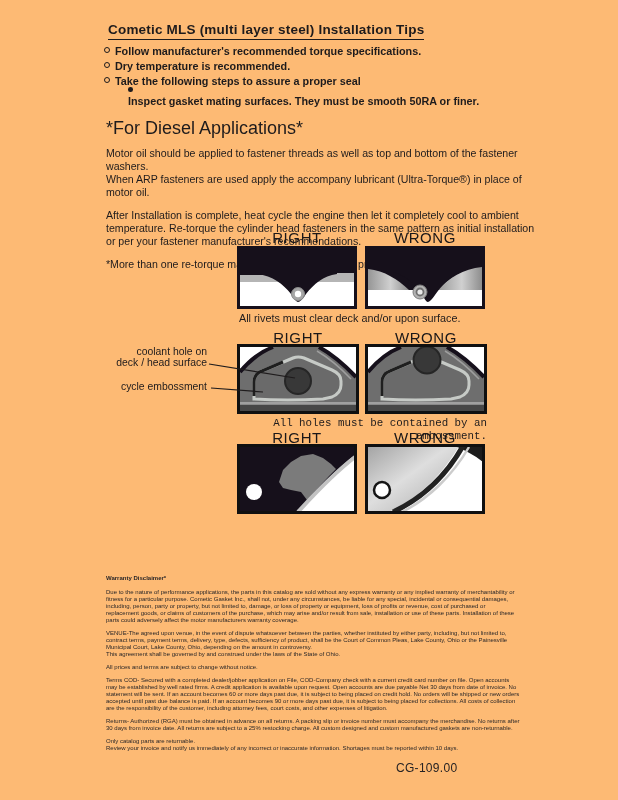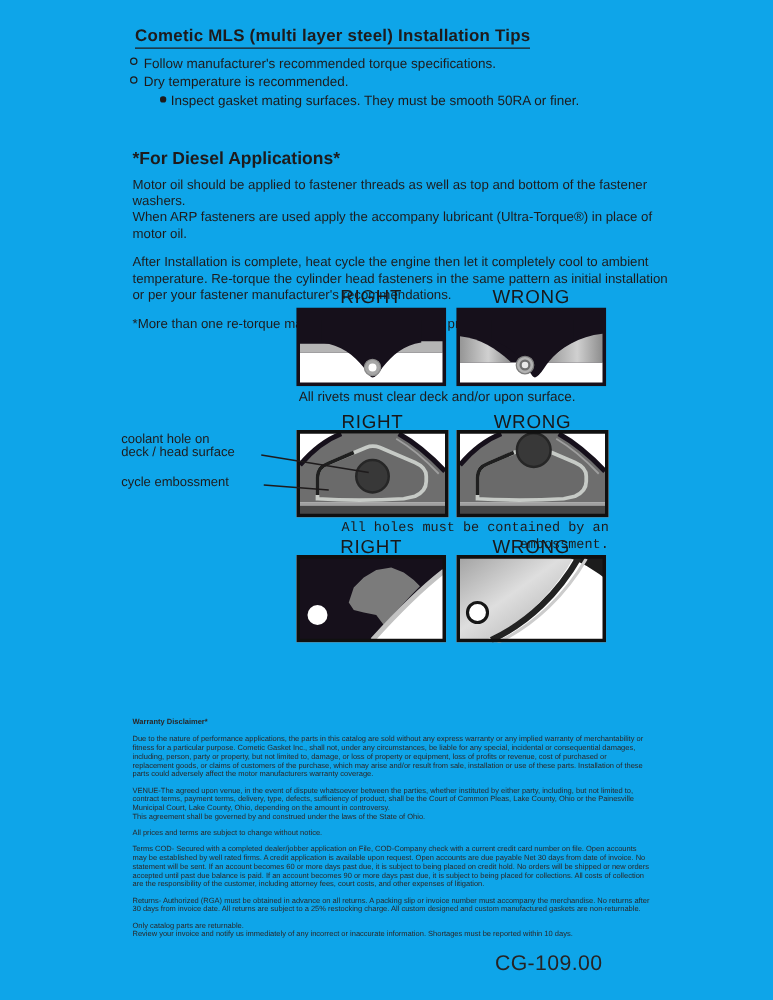--- a/index.html
+++ b/index.html
@@ -1,73 +1,77 @@
 <!DOCTYPE html>
 <html><head>
 <meta charset="utf-8">
 <style>
   html,body{margin:0;padding:0;background:#ffffff;}
   .page{
-    position:relative;width:618px;height:800px;background:#0ea5e9;overflow:hidden;
+    position:relative;width:618px;height:800px;background:#fdba74;overflow:hidden;
     font-family:"Liberation Sans","DejaVu Sans",sans-serif;color:#1e1b1c;
   }
   .abs{position:absolute;}
   .prewrap{white-space:pre-line;}
 
   
   .title{
     font-size:13.5px;font-weight:bold;letter-spacing:.2px;
     border-bottom:1.6px solid #1e1b1c;padding-bottom:2px;display:inline-block;
   }
   .bullets{font-size:10.8px;line-height:15px;}
   .bullet-row{display:flex;align-items:baseline;}
   .marker-o{
     width:4px;height:4px;border:1.2px solid #1e1b1c;border-radius:50%;
     display:inline-block;flex:0 0 auto;margin-right:5px;position:relative;top:-2px;
   }
   .marker-f{
     width:4.6px;height:4.6px;background:#1e1b1c;border-radius:50%;
     display:inline-block;flex:0 0 auto;margin-right:4px;position:relative;top:-2px;
   }
-  .sub{margin-left:24px;}
-
-  
-  .h2{font-size:14px;font-weight:bold;margin:0 0 8px 0;}
+  .sub{margin-left:24px;flex-direction:column;}
+
+  
+  .h2{font-size:18px;font-weight:normal;margin:0 0 8px 0;}
   .para{font-size:10.6px;line-height:13px;margin:0 0 10px 0;}
 
   
   .dg-label{font-size:15px;letter-spacing:.6px;color:#1a1718;transform:translateX(-50%);}
   .dg-caption{font-size:10.8px;line-height:13px;}
   .panel{display:block;}
-  .ann{font-size:10.4px;line-height:11px;width:110px;}
+  .ann{font-size:10.4px;line-height:11px;text-align:right;width:110px;}
 
   
   .legal{width:414px;font-size:6px;line-height:7px;color:#2a2728;}
   .legal-h{font-weight:bold;margin:0 0 7px 0;}
   .legal p{margin:0 0 6px 0;}
 
-  .pagenum{font-size:17px;letter-spacing:.3px;color:#262324;}
+  .pagenum{font-size:12px;letter-spacing:.3px;color:#262324;}
 </style>
 </head>
 <body>
 
 <div class="page">
 
   <div class="abs" style="left:108px;top:20px;">
     <span class="title">Cometic MLS (multi layer steel) Installation Tips</span>
   </div>
 
-  <div class="abs bullets" style="left:104px;top:44px;width:430px;">
+  <div class="abs bullets" style="left:104px;top:44px;width:430px;font-weight:bold;">
     <div class="bullet-row">
       <span class="marker-o"></span>
       <span>Follow manufacturer's recommended torque specifications.</span>
     </div>
     <div class="bullet-row">
       <span class="marker-o"></span>
       <span>Dry temperature is recommended.</span>
+    </div>
+    <div class="bullet-row">
+      <span class="marker-o"></span>
+      <span>Take the following steps to assure a proper seal</span>
     </div>
     <div class="bullet-row sub">
       <span class="marker-f"></span>
       <span>Inspect gasket mating surfaces.  They must be smooth 50RA or finer.</span>
     </div>
   </div>
 
   <div class="abs" style="left:106px;top:118px;width:440px;">
     <div class="h2">*For Diesel Applications*</div>
     <p class="para prewrap">Motor oil should be applied to fastener threads as well as top and bottom of the fastener washers.

